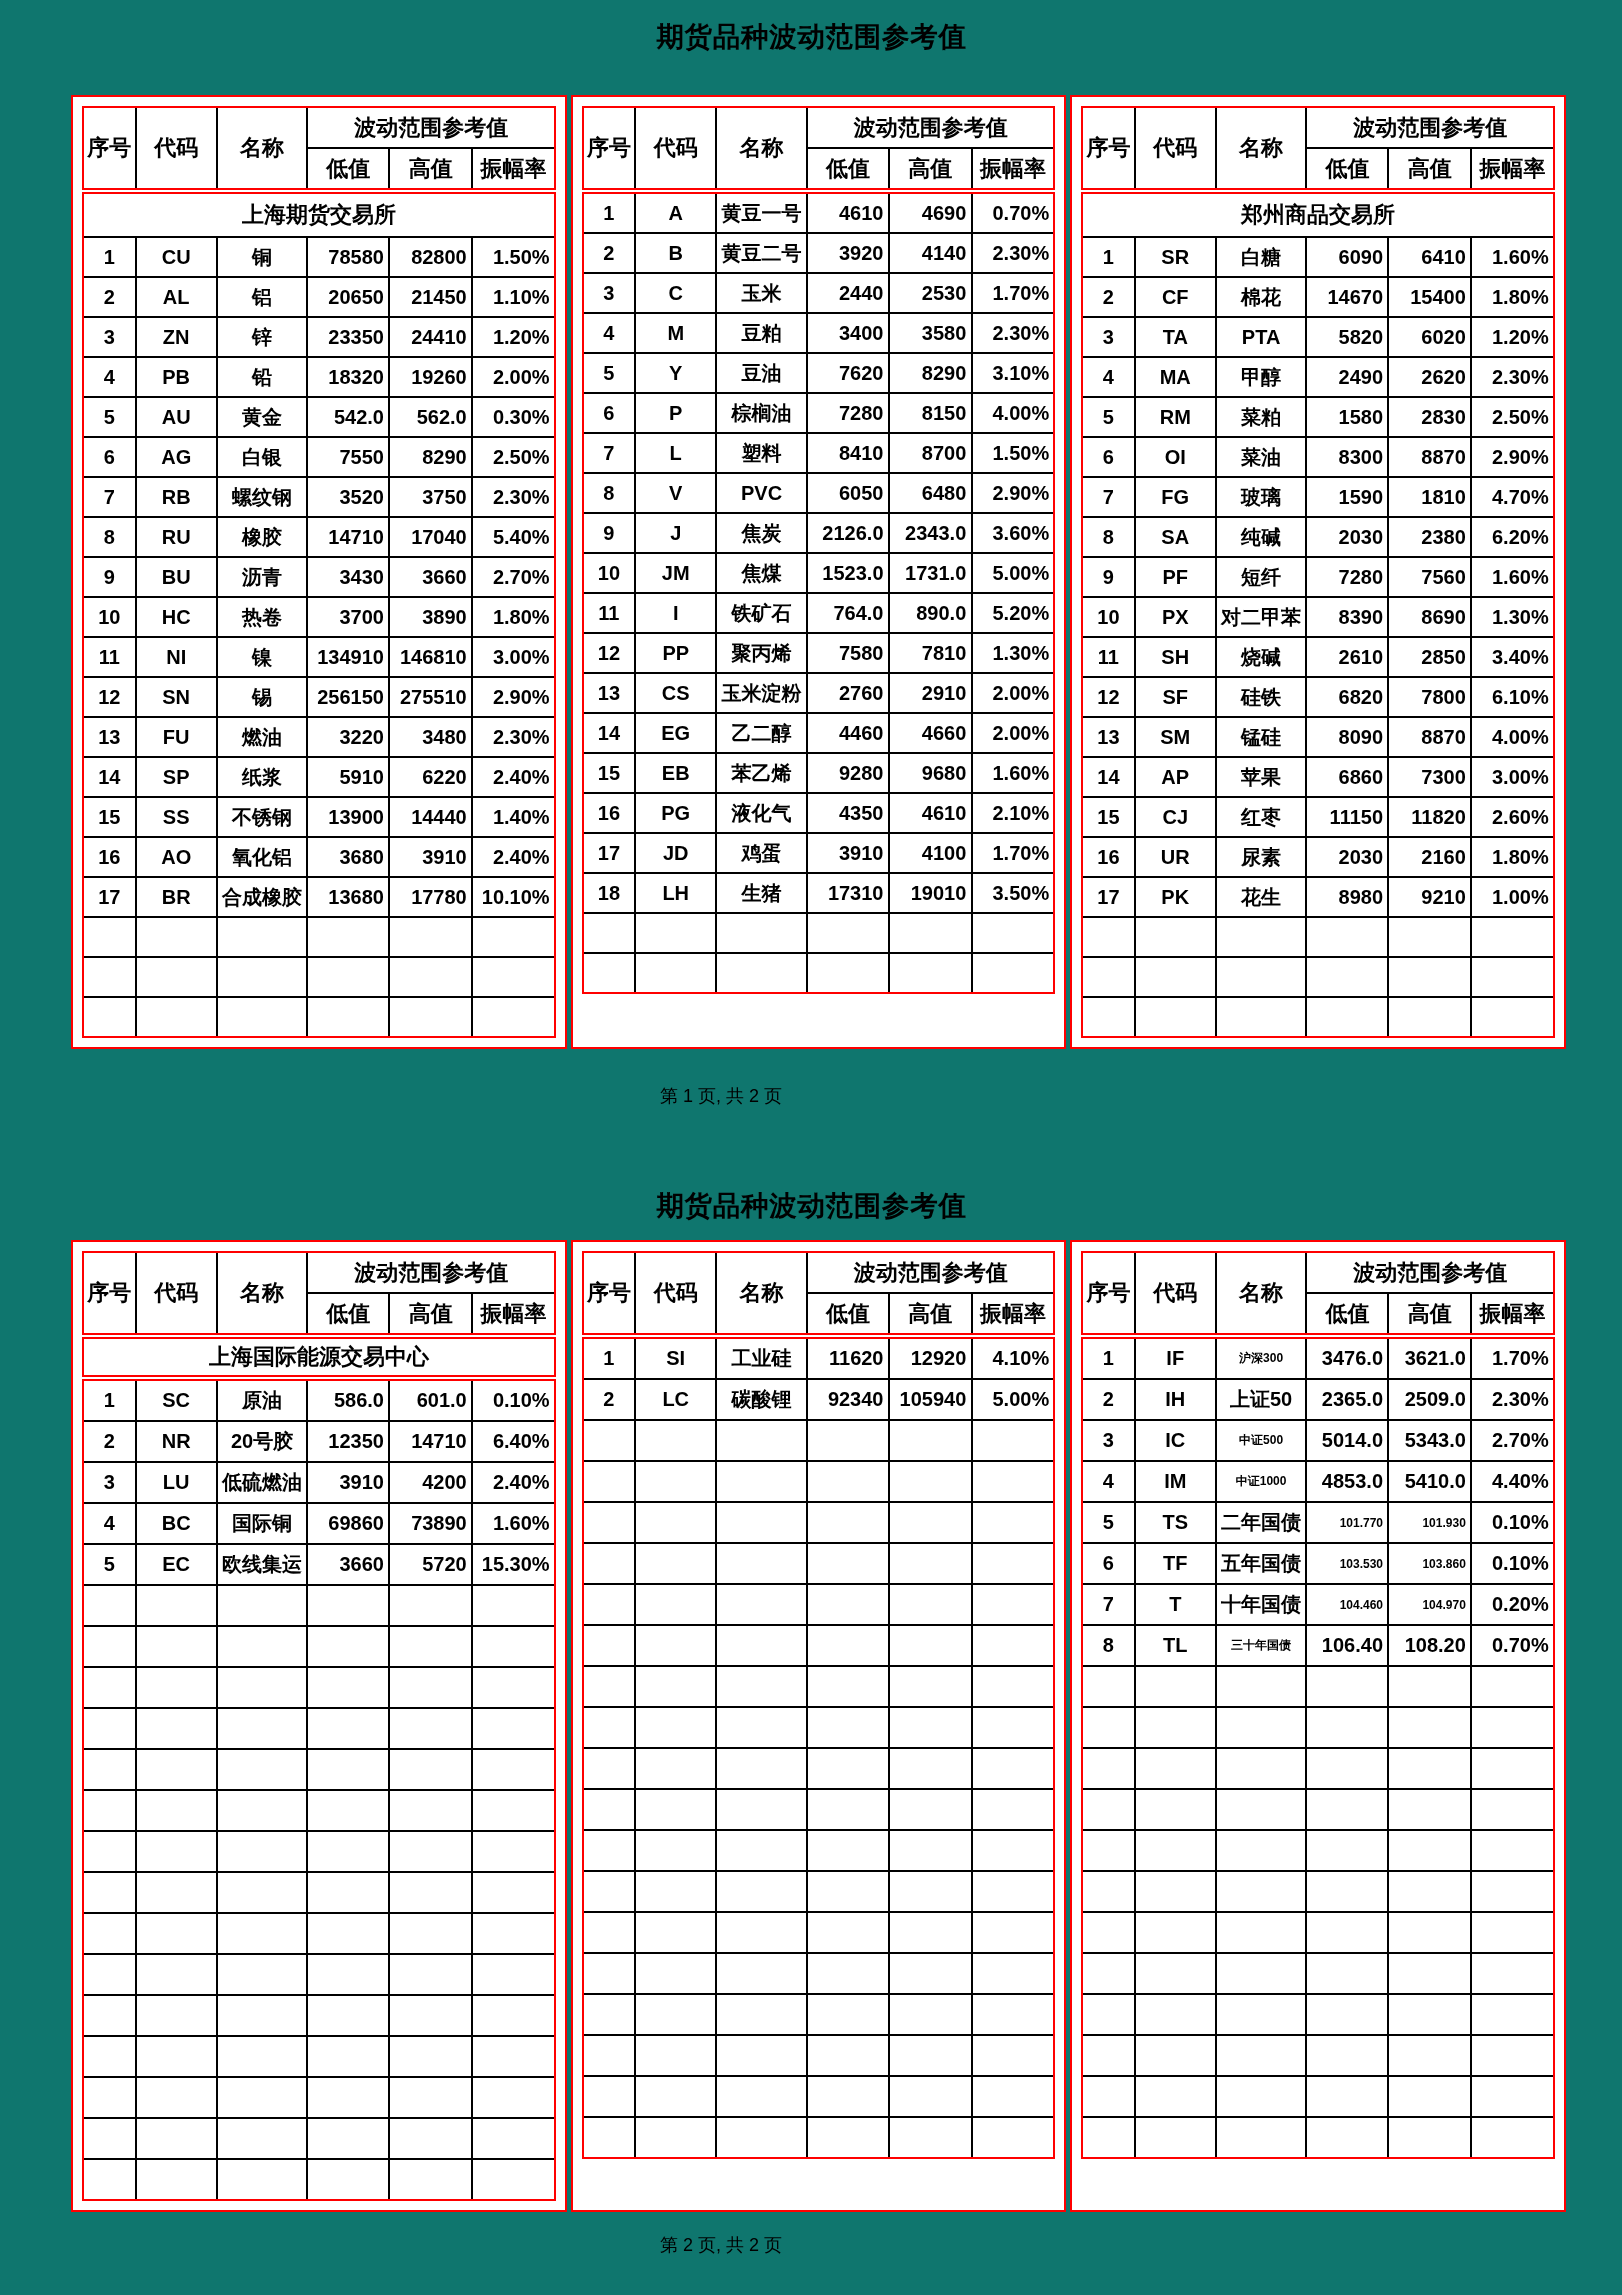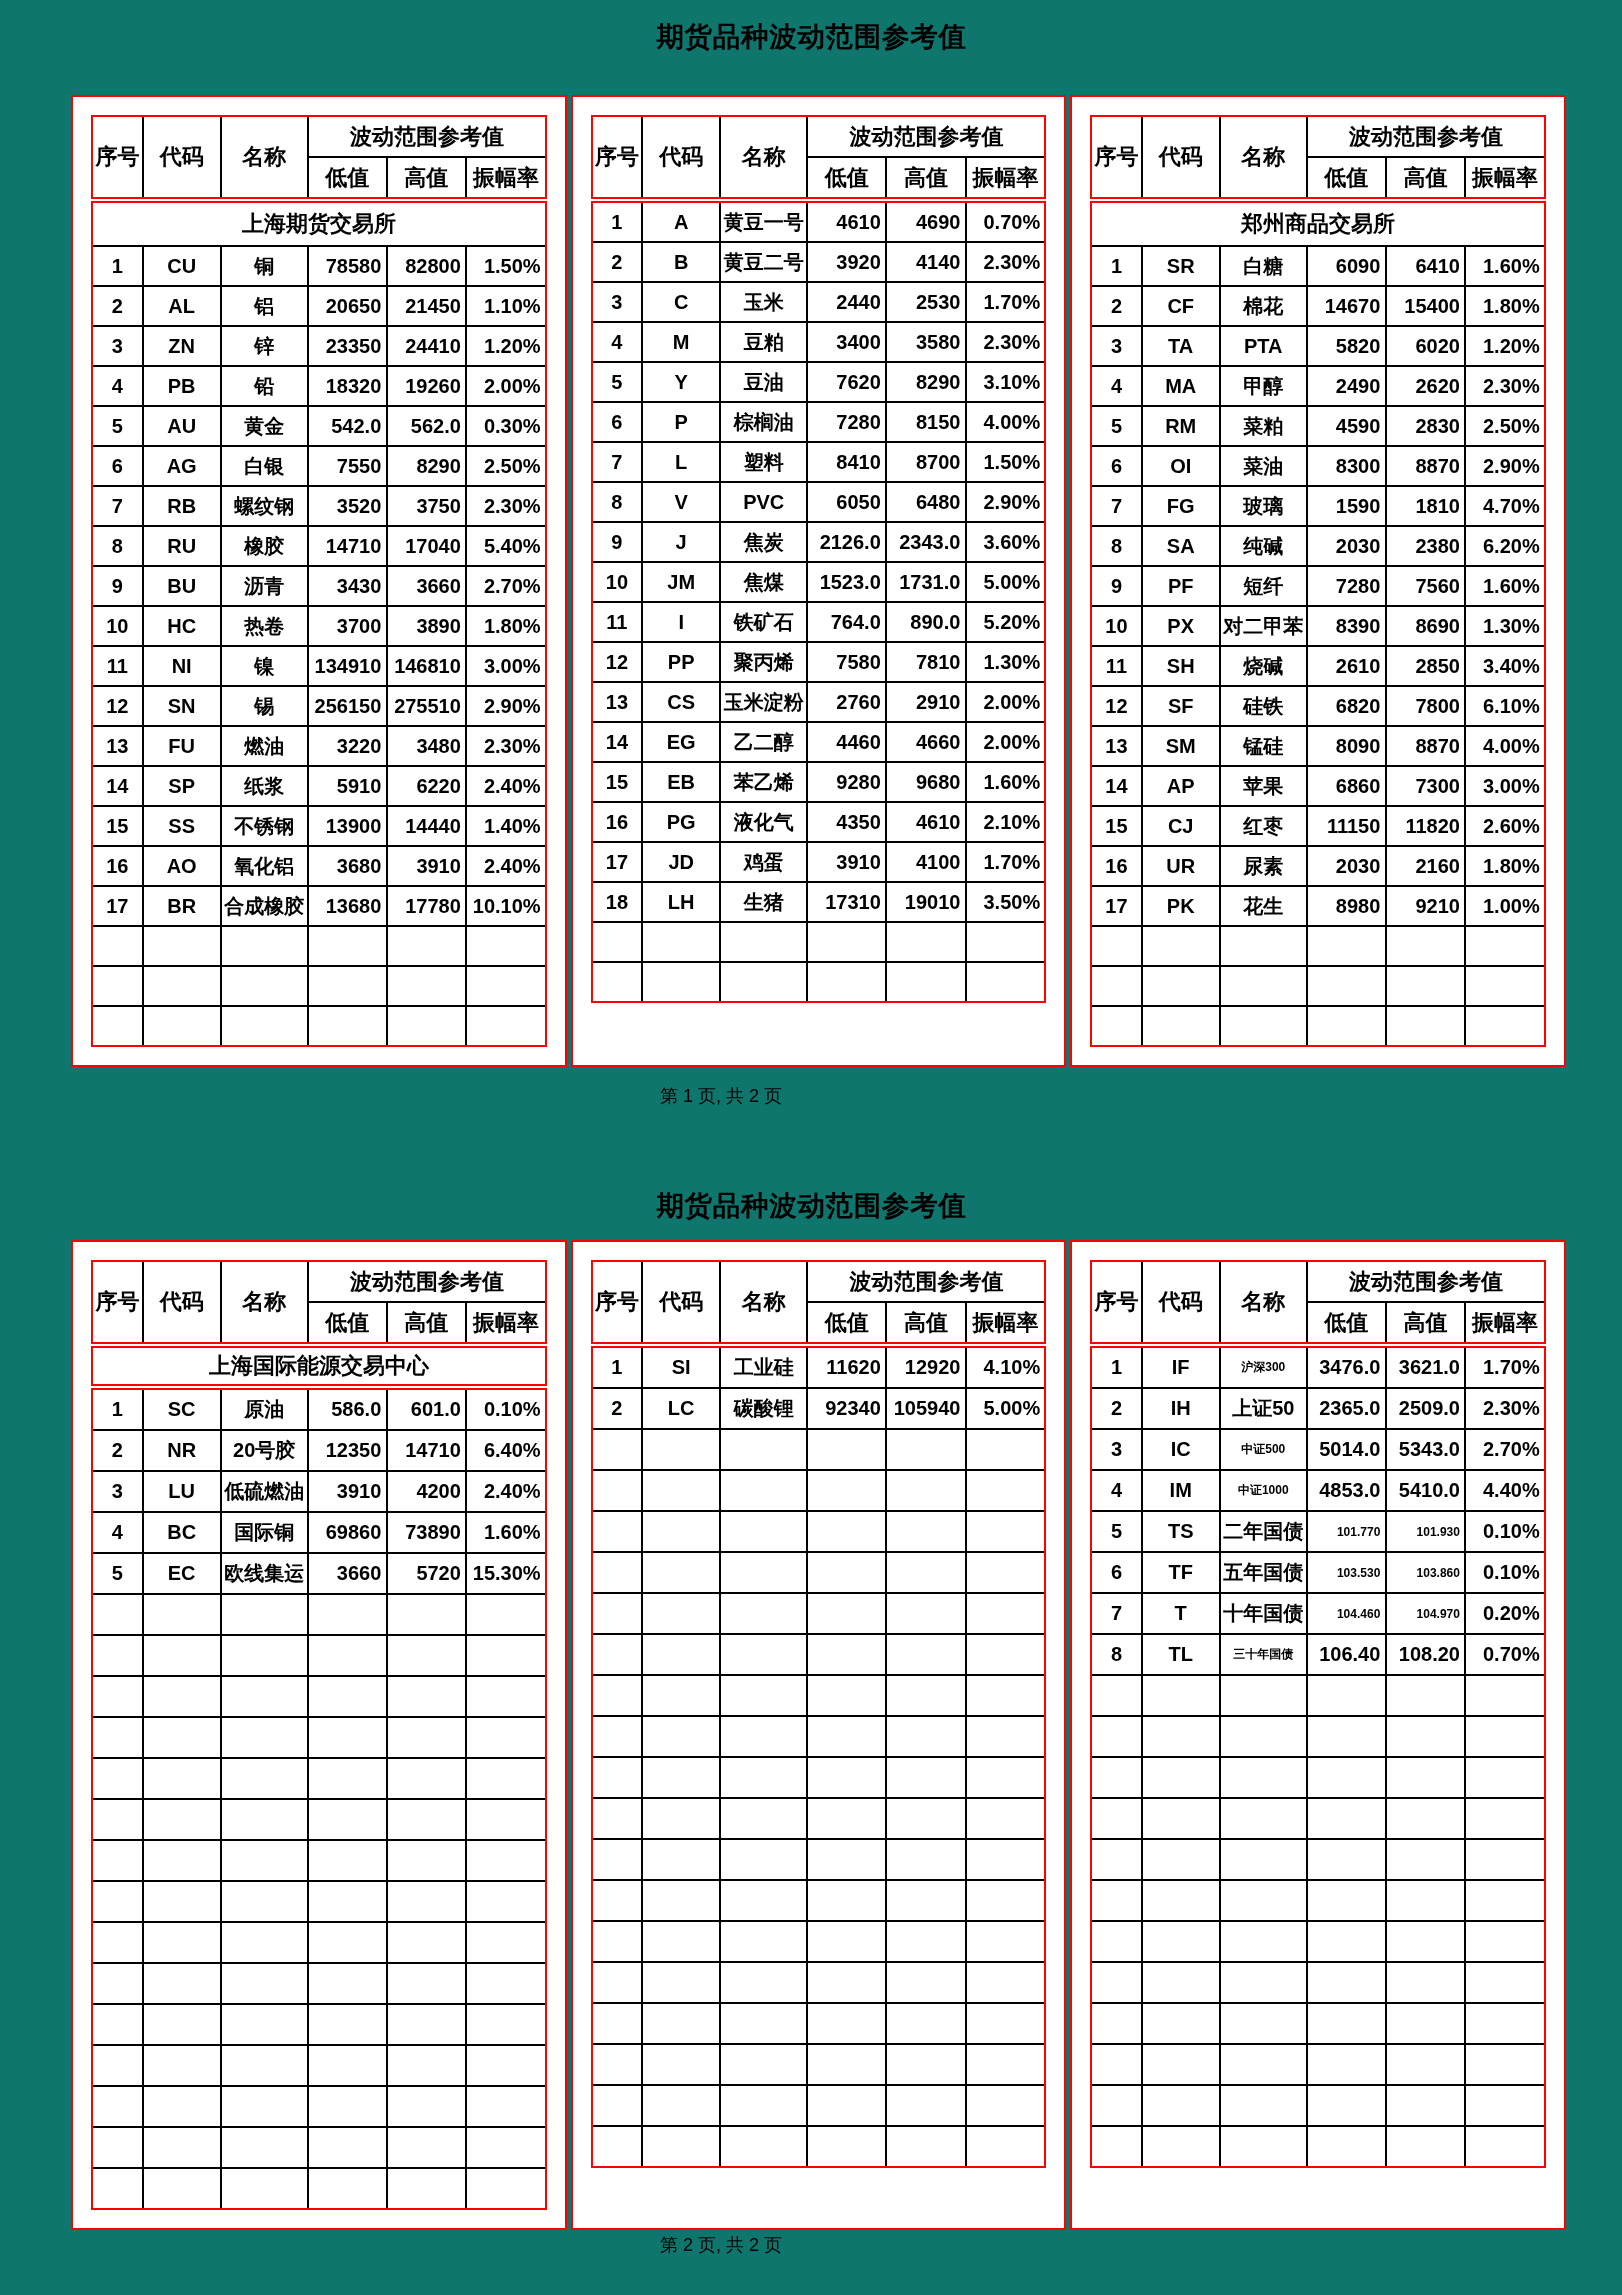--- a/index.html
+++ b/index.html
@@ -8,21 +8,21 @@
   .page-title{position:absolute;left:0;width:1623px;text-align:center;
               font-size:27.5px;font-weight:700;letter-spacing:0.7px;}
   #title1{top:19px;}
   #title2{top:1188px;}
   .page-footer{position:absolute;left:0;width:1442px;text-align:center;font-size:18px;}
   #footer1{top:1084px;}
   #footer2{top:2233px;}
   .tables{position:absolute;left:71px;width:1495px;display:flex;gap:3.6px;}
   #tables1{top:95px;}
   #tables2{top:1240px;}
-  .extable{flex:1 1 0;border:2.9px solid #ff0000;padding:18px;background:#fff;
+  .extable{flex:1 1 0;border:2.9px solid #ff0000;padding:9px;background:#fff;
            display:flex;flex-direction:column;min-width:0;}
   .redbox{border:2.9px solid #ff0000;background:#fff;}
   .hdrbox{margin-bottom:2.2px;}
   .titlebox{margin-bottom:2.2px;}
   table{border-collapse:collapse;width:100%;table-layout:fixed;}
   td{border:2.2px solid #000;overflow:hidden;white-space:nowrap;vertical-align:middle;padding:0;}
   
   .hdr td{height:39px;text-align:center;font-weight:700;font-size:22px;}
   .hdr tr:first-child td{border-top:none;}
   .hdr td:first-child{border-left:none;}
@@ -521,21 +521,21 @@
                 <td class="c-code">MA</td>
                 <td class="c-name">甲醇</td>
                 <td class="c-low">2490</td>
                 <td class="c-high">2620</td>
                 <td class="c-amp">2.30%</td>
               </tr>
               <tr>
                 <td class="c-no">5</td>
                 <td class="c-code">RM</td>
                 <td class="c-name">菜粕</td>
-                <td class="c-low">4590</td>
+                <td class="c-low">1580</td>
                 <td class="c-high">2830</td>
                 <td class="c-amp">2.50%</td>
               </tr>
               <tr>
                 <td class="c-no">6</td>
                 <td class="c-code">OI</td>
                 <td class="c-name">菜油</td>
                 <td class="c-low">8300</td>
                 <td class="c-high">8870</td>
                 <td class="c-amp">2.90%</td>

